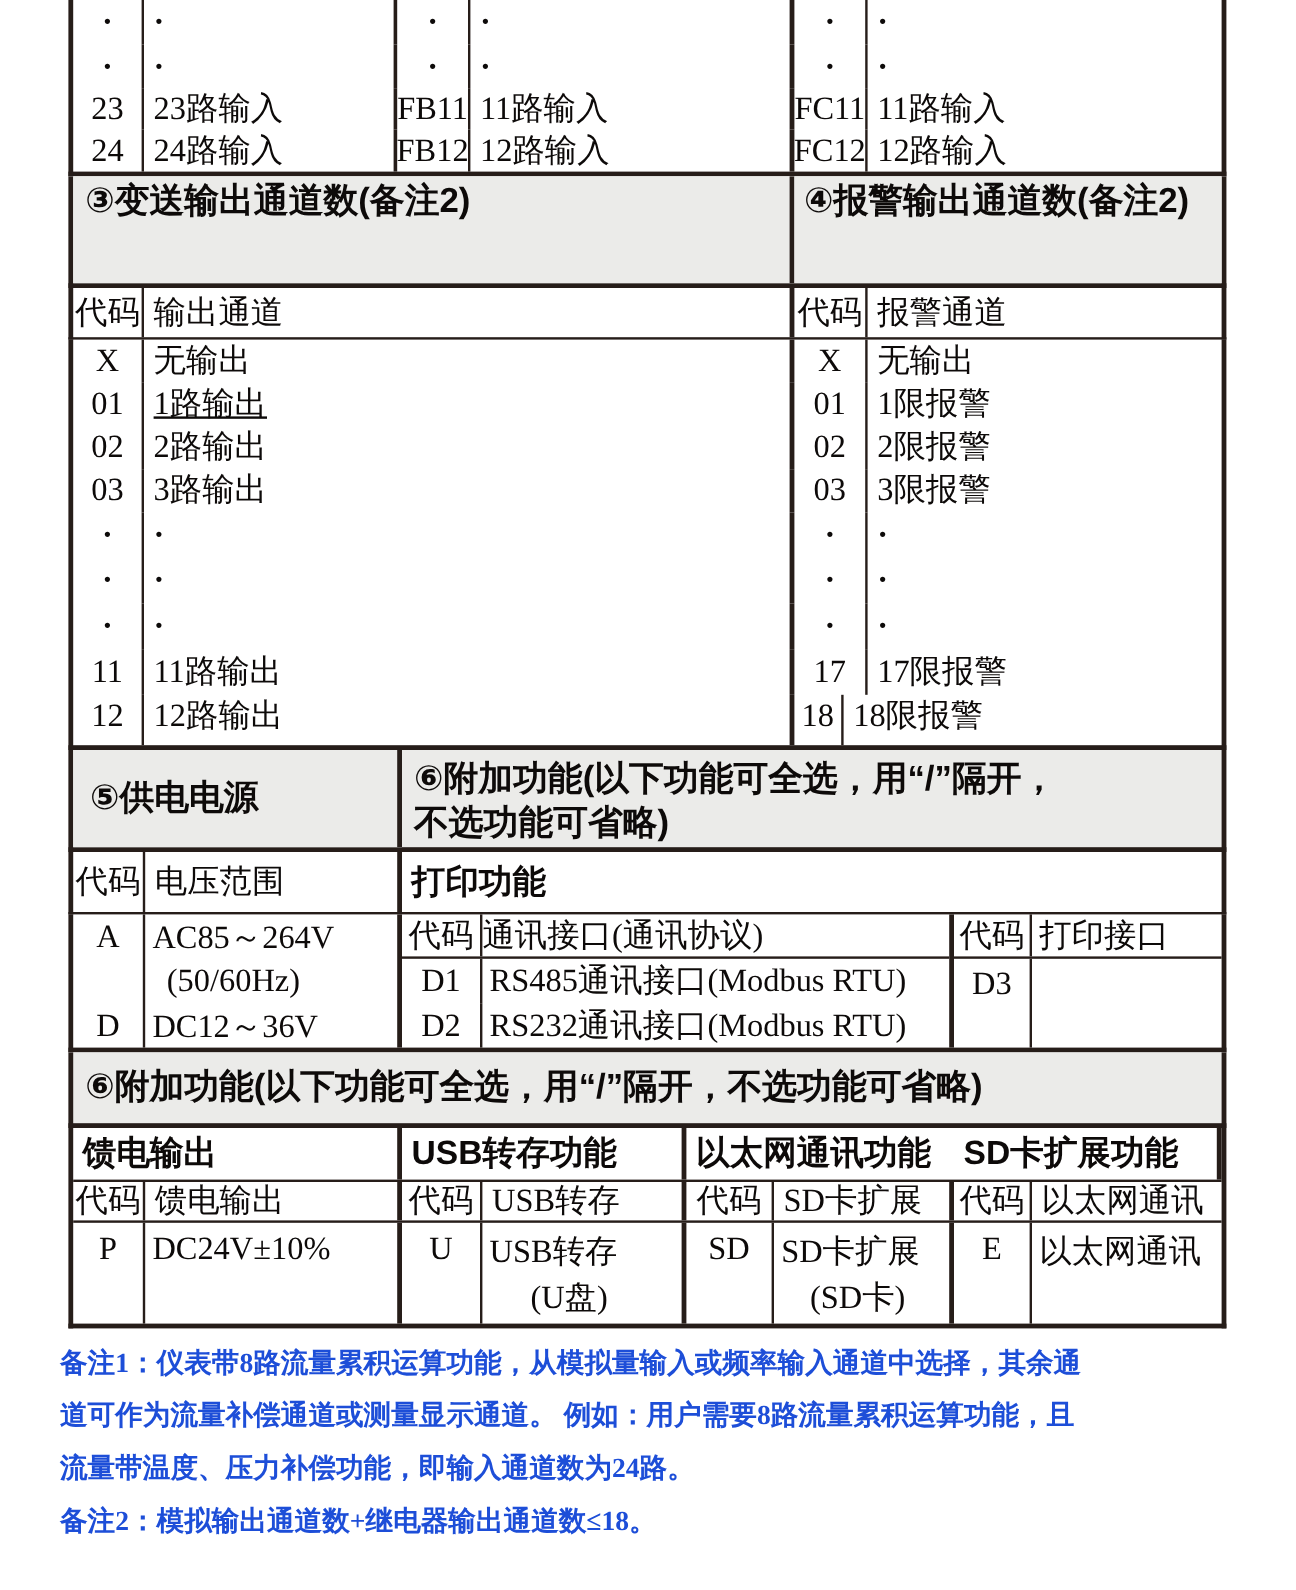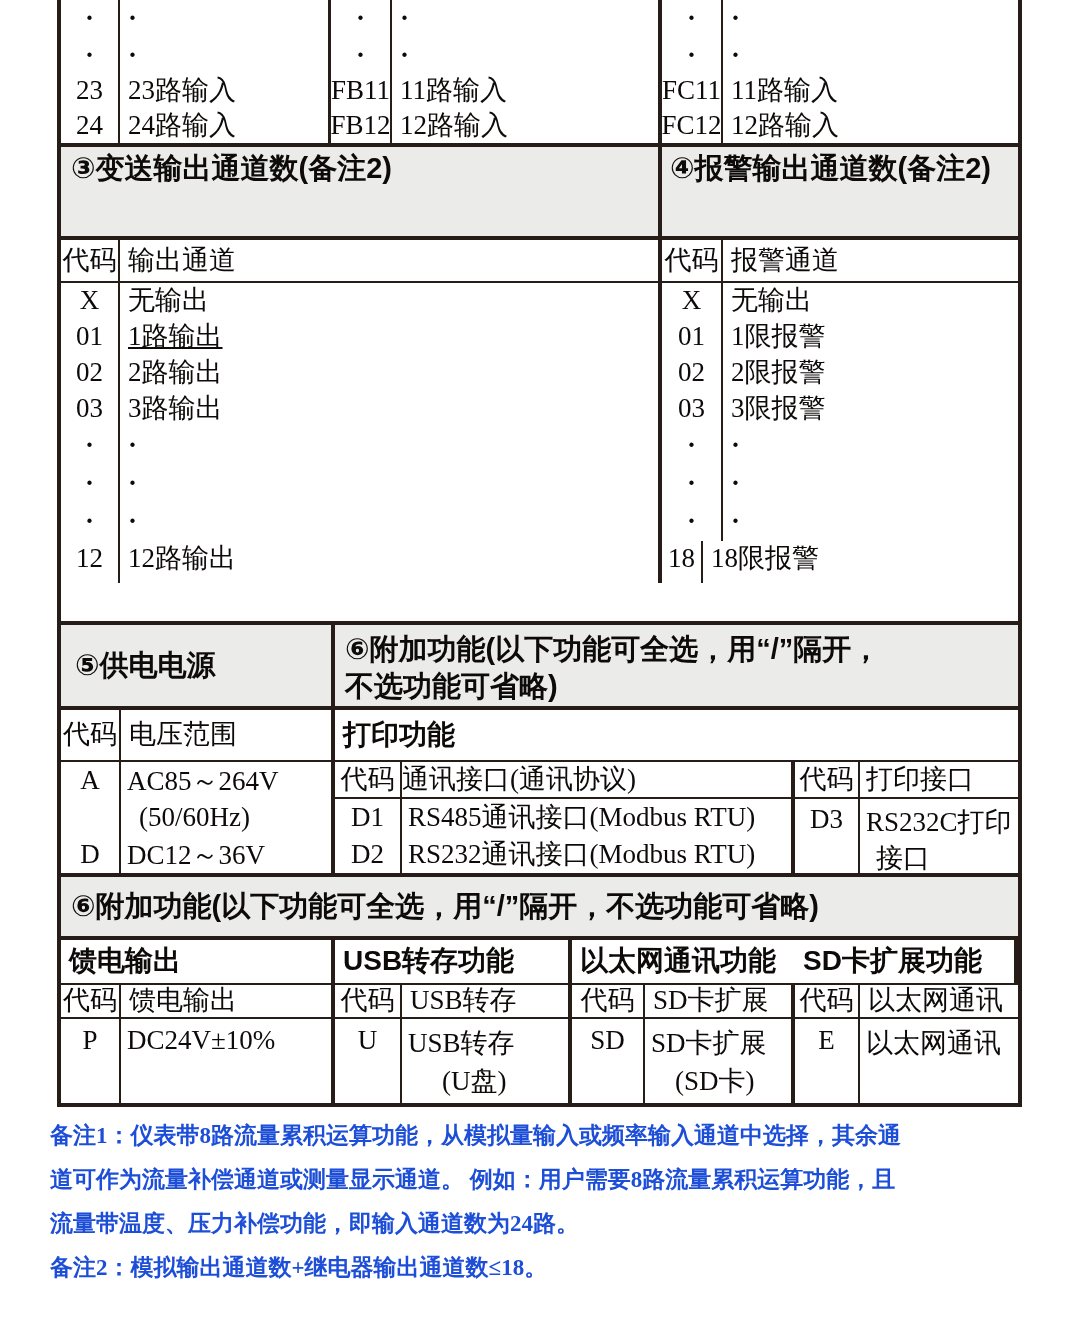--- a/index.html
+++ b/index.html
@@ -122,20 +122,26 @@
     <div class="cell br4 pad dot" style="width:542px;">·</div>
     <div class="cell br2 ctr dot" style="width:61px;">·</div>
     <div class="cell pad dot" style="width:295px;">·</div>
   </div>
   <div class="row" style="height:38px;">
     <div class="cell br2 ctr dot" style="width:59px;">·</div>
     <div class="cell br4 pad dot" style="width:542px;">·</div>
     <div class="cell br2 ctr dot" style="width:61px;">·</div>
     <div class="cell pad dot" style="width:295px;">·</div>
   </div>
+  <div class="row" style="height:38px;">
+    <div class="cell br2 ctr" style="width:59px;">11</div>
+    <div class="cell br4 pad" style="width:542px;">11路输出</div>
+    <div class="cell br2 ctr" style="width:61px;">17</div>
+    <div class="cell pad" style="width:295px;">17限报警</div>
+  </div>
   <div class="row" style="height:42px;">
     <div class="cell br2 ctr" style="width:59px;align-items:flex-start;padding-top:2px;">12</div>
     <div class="cell br4 pad" style="width:542px;align-items:flex-start;padding-top:2px;">12路输出</div>
     <div class="cell br2 ctr" style="width:41px;align-items:flex-start;padding-top:2px;">18</div>
     <div class="cell pad" style="width:295px;align-items:flex-start;padding-top:2px;">18限报警</div>
   </div>
 </div>
 
 <div class="sec bb4" style="top:625px;height:85px;background:var(--grey);">
   <div class="row" style="height:100%;">
@@ -185,24 +191,20 @@
       </div>
     </div>
 
     <div class="vstack" style="width:223px;">
       <div class="row bb2" style="height:37px;">
         <div class="cell br2 ctr" style="width:65px;height:100%;">代码</div>
         <div class="cell" style="width:154px;height:100%;padding-left:6px;">打印接口</div>
       </div>
       <div class="row" style="height:74px;">
         <div class="cell br2 ctr" style="width:65px;height:100%;align-items:flex-start;padding-top:5px;">D3</div>
-        <div style="width:154px;height:100%;padding:5px 0 0 6px;font-size:27px;">
-          <div>RS232C打印</div>
-          <div style="padding-left:10px;">接口</div>
-        </div>
       </div>
     </div>
   </div>
 </div>
 
 <div class="sec bb4" style="top:877px;height:63px;background:var(--grey);">
   <div class="cell hdrcell" style="height:100%;padding-left:10px;background:none;">⑥附加功能(以下功能可全选，用“/”隔开，不选功能可省略)</div>
 </div>
 
 <div class="sec serif bb4" style="top:940px;height:167px;">

